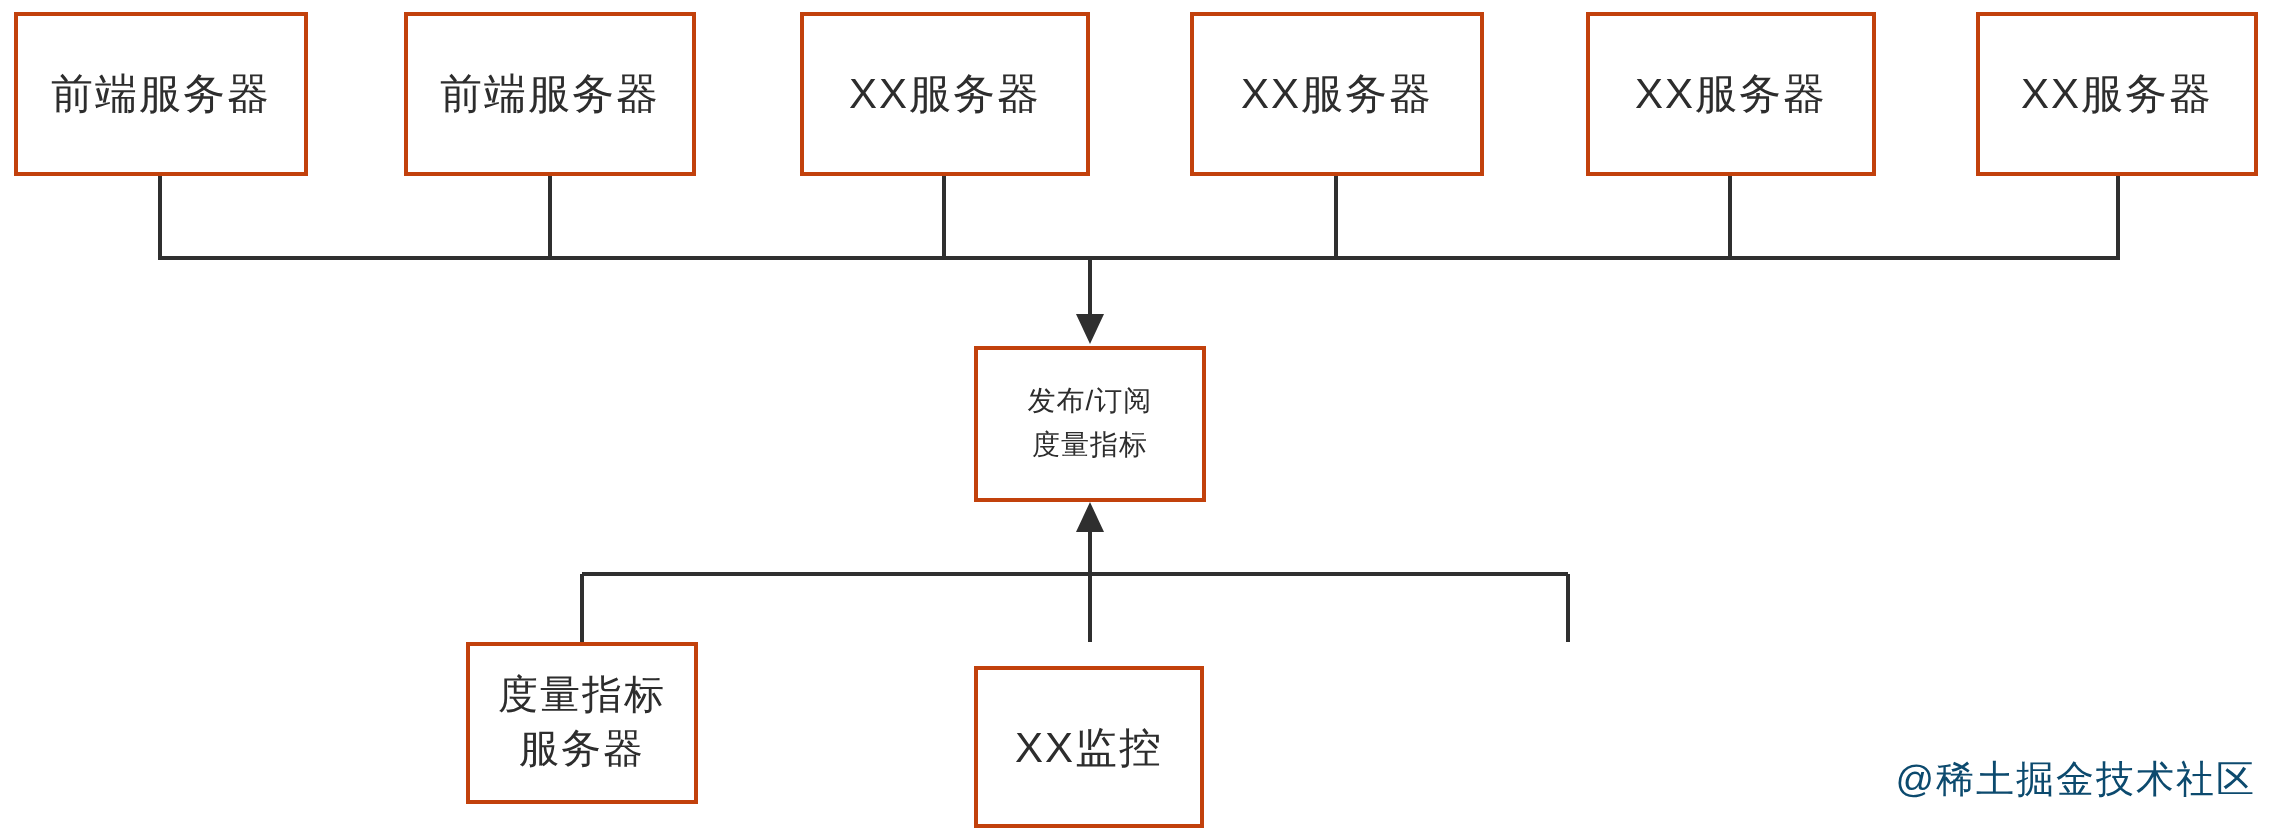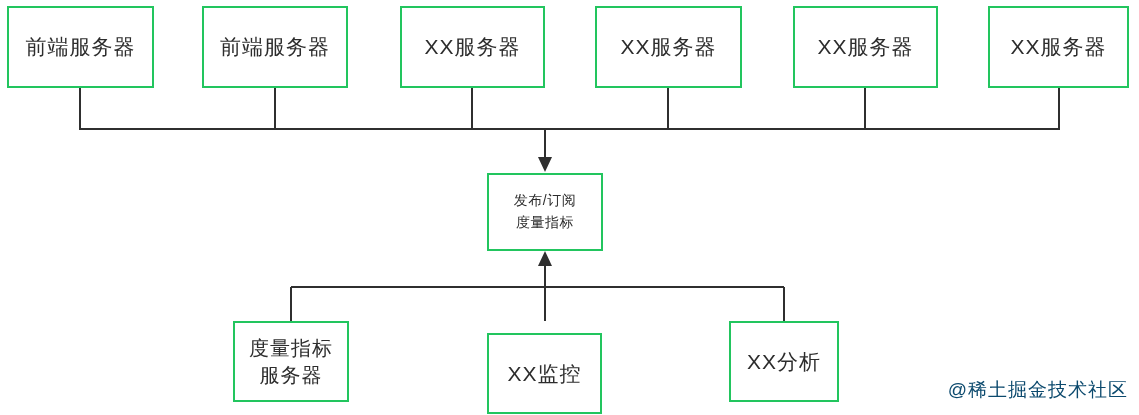--- a/index.html
+++ b/index.html
@@ -26,21 +26,21 @@
     stroke: #2f2f2f;
     stroke-width: 2;
   }
   .wires polygon {
     fill: #2f2f2f;
     stroke: none;
   }
   .node {
     position: absolute;
     box-sizing: border-box;
-    border: 2px solid #22c55e;
+    border: 2px solid #c2410c;
     background: #ffffff;
     display: flex;
     flex-direction: column;
     align-items: center;
     justify-content: center;
     text-align: center;
     color: #2d2d2d;
   }
   .node.big {
     font-size: 21px;
@@ -118,19 +118,16 @@
     <span>度量指标</span>
   </div>
 
   <div class="node big2" style="left:233px; top:321px; width:116px; height:81px;">
     <span>度量指标</span>
     <span>服务器</span>
   </div>
   <div class="node big" style="left:487px; top:321px; width:115px; height:81px;margin-top:12px;">
     <span>XX监控</span>
   </div>
-  <div class="node big" style="left:729px; top:321px; width:110px; height:81px;">
-    <span>XX分析</span>
-  </div>
 
   <div class="watermark">@稀土掘金技术社区</div>
 
 </div>
 
 </body></html>

